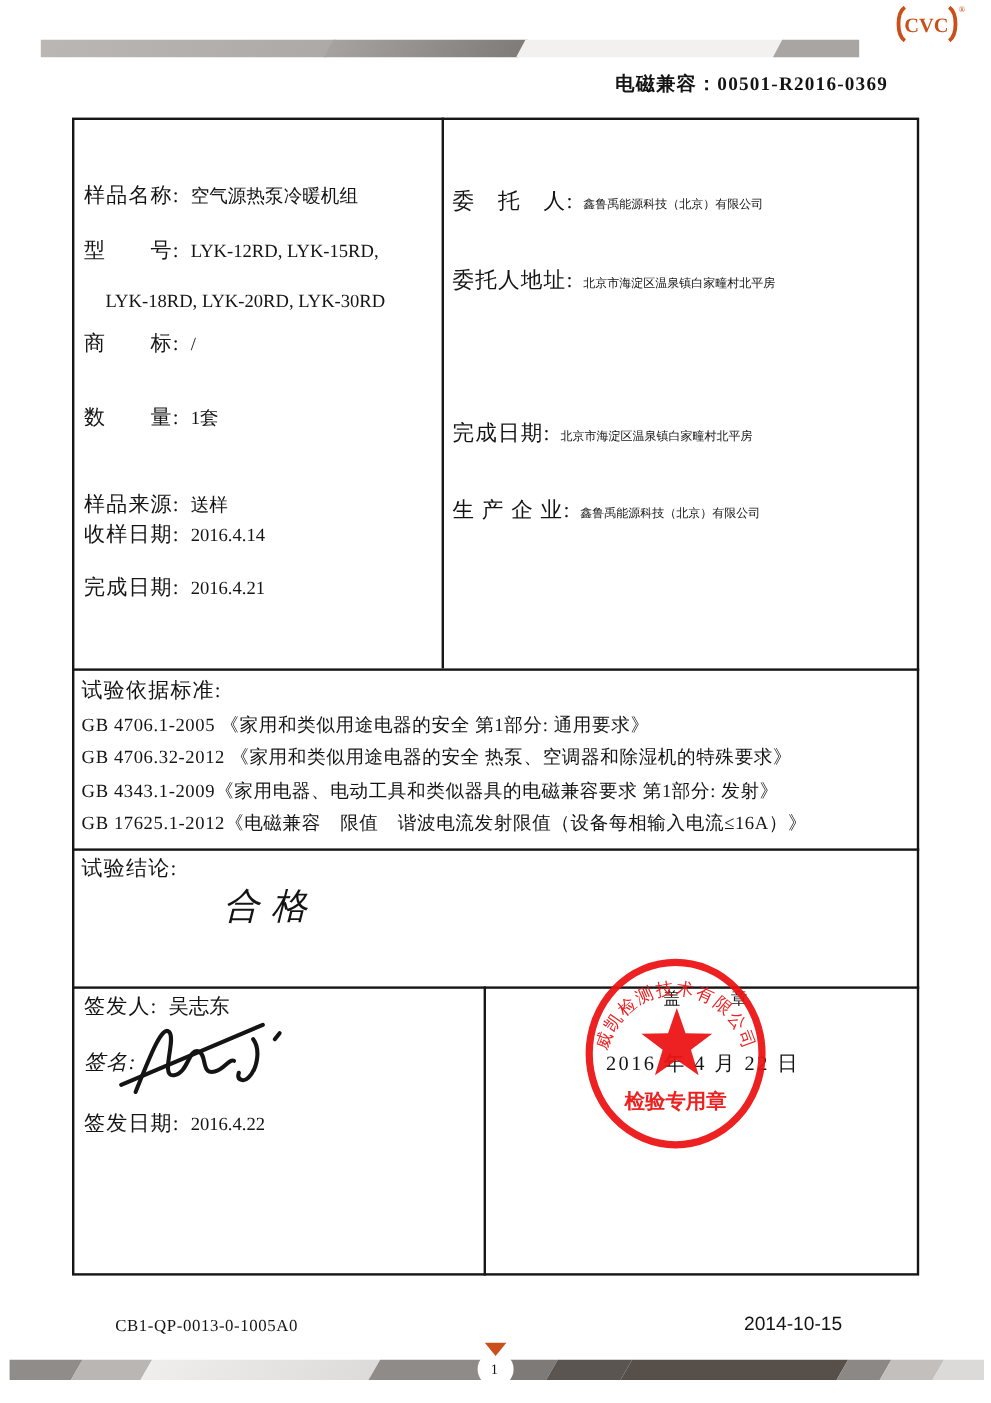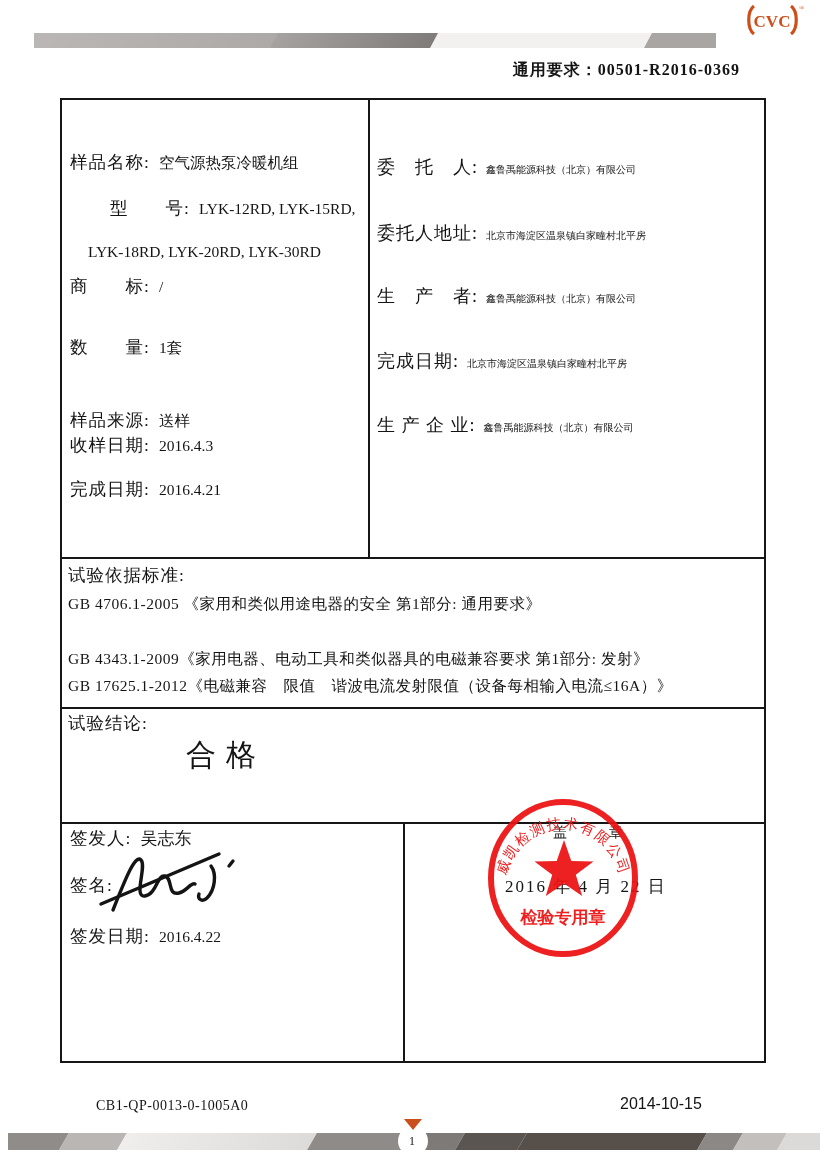--- a/index.html
+++ b/index.html
@@ -47,83 +47,81 @@
   <div class="abs" style="left:741px;top:2px;">
     <svg width="64" height="38" viewBox="0 0 64 38">
       <path d="M13,4 C6,9 6,27 13,32" fill="none" stroke="#cc4e1a" stroke-width="3.2"></path>
       <path d="M50,4 C57,9 57,27 50,32" fill="none" stroke="#cc4e1a" stroke-width="3.2"></path>
       <text x="31" y="25" text-anchor="middle" font-size="17" font-weight="bold" fill="#cc4e1a">CVC</text>
       <text x="58" y="8" font-size="7" fill="#cc4e1a">®</text>
     </svg>
   </div>
 
   <div id="report-no">
-    <span>通用要求：</span><span>00501-R2016-0369</span>
+    <span>电磁兼容：</span><span>00501-R2016-0369</span>
   </div>
 
   <div class="bd" style="left:60px;top:98px;width:706px;height:965px;"></div>
   <div class="line-v" style="left:368px;top:98px;height:459px;"></div>
   <div class="line-h" style="left:60px;top:557px;width:706px;"></div>
   <div class="line-h" style="left:60px;top:707px;width:706px;"></div>
   <div class="line-h" style="left:60px;top:822px;width:706px;"></div>
   <div class="line-v" style="left:403px;top:822px;height:241px;"></div>
 
   <div class="row" style="left:70px;top:150px;">
     <span class="lbl">样品名称:</span><span class="val">空气源热泵冷暖机组</span>
   </div>
-  <div class="row" style="left:70px;top:196px;margin-left:40px;">
+  <div class="row" style="left:70px;top:196px;">
     <span class="lbl">型　　号:</span><span class="val">LYK-12RD, LYK-15RD,</span>
   </div>
   <div class="row" style="left:88px;top:243px;">
     <span class="val" style="margin-left:0">LYK-18RD, LYK-20RD, LYK-30RD</span>
   </div>
   <div class="row" style="left:70px;top:274px;">
     <span class="lbl">商　　标:</span><span class="val">/</span>
   </div>
   <div class="row" style="left:70px;top:335px;">
     <span class="lbl">数　　量:</span><span class="val">1套</span>
   </div>
   <div class="row" style="left:70px;top:408px;">
     <span class="lbl">样品来源:</span><span class="val">送样</span>
   </div>
   <div class="row" style="left:70px;top:433px;">
-    <span class="lbl">收样日期:</span><span class="val">2016.4.3</span>
+    <span class="lbl">收样日期:</span><span class="val">2016.4.14</span>
   </div>
   <div class="row" style="left:70px;top:477px;">
     <span class="lbl">完成日期:</span><span class="val">2016.4.21</span>
   </div>
 
   <div class="row" style="left:377px;top:155px;">
     <span class="rlbl">委　托　人:</span><span class="rval">鑫鲁禹能源科技（北京）有限公司</span>
   </div>
   <div class="row" style="left:377px;top:221px;">
     <span class="rlbl">委托人地址:</span><span class="rval">北京市海淀区温泉镇白家疃村北平房</span>
   </div>
-  <div class="row" style="left:377px;top:284px;">
-    <span class="rlbl">生　产　者:</span><span class="rval">鑫鲁禹能源科技（北京）有限公司</span>
-  </div>
   <div class="row" style="left:377px;top:349px;">
     <span class="rlbl">完成日期:</span><span class="rval">北京市海淀区温泉镇白家疃村北平房</span>
   </div>
   <div class="row" style="left:377px;top:413px;">
     <span class="rlbl">生 产 企 业:</span><span class="rval">鑫鲁禹能源科技（北京）有限公司</span>
   </div>
 
   <div class="row lbl" style="left:68px;top:563px;">试验依据标准:</div>
   <div class="row std" style="left:68px;top:594px;">GB 4706.1-2005 《家用和类似用途电器的安全 第1部分: 通用要求》</div>
+  <div class="row std" style="left:68px;top:621px;">GB 4706.32-2012 《家用和类似用途电器的安全 热泵、空调器和除湿机的特殊要求》</div>
   <div class="row std" style="left:68px;top:649px;">GB 4343.1-2009《家用电器、电动工具和类似器具的电磁兼容要求 第1部分: 发射》</div>
   <div class="row std" style="left:68px;top:676px;">GB 17625.1-2012《电磁兼容　限值　谐波电流发射限值（设备每相输入电流≤16A）》</div>
 
   <div class="row lbl" style="left:68px;top:711px;">试验结论:</div>
-  <div class="row" id="conclusion-value" style="left:186px;top:735px;">合格</div>
+  <div class="row" id="conclusion-value" style="left:186px;top:735px;font-style:italic;">合格</div>
 
   <div class="row" style="left:70px;top:826px;">
     <span class="lbl">签发人:</span><span class="val" style="font-size:17px;">吴志东</span>
   </div>
-  <div class="row lbl" style="left:70px;top:873px;">签名:</div>
+  <div class="row lbl" style="left:70px;top:873px;font-style:italic;">签名:</div>
   <div class="abs" style="left:95px;top:840px;">
     <svg width="165" height="80" viewBox="0 0 165 80">
       <g fill="none" stroke="#141414" stroke-width="3.4" stroke-linecap="round">
         <path d="M18,70 C30,40 40,14 46,20 C52,26 38,58 50,56 C62,54 62,34 70,36 C78,38 72,56 84,53 C92,51 96,42 100,44"></path>
         <path d="M6,64 L124,14"></path>
         <path d="M116,26 C122,34 120,50 112,58 C108,62 102,60 104,54"></path>
         <path d="M134,26 l4,-5"></path>
       </g>
     </svg>
   </div>

